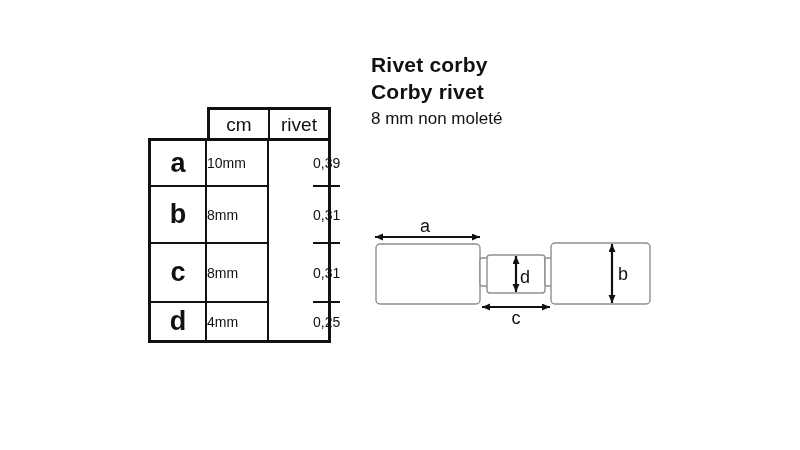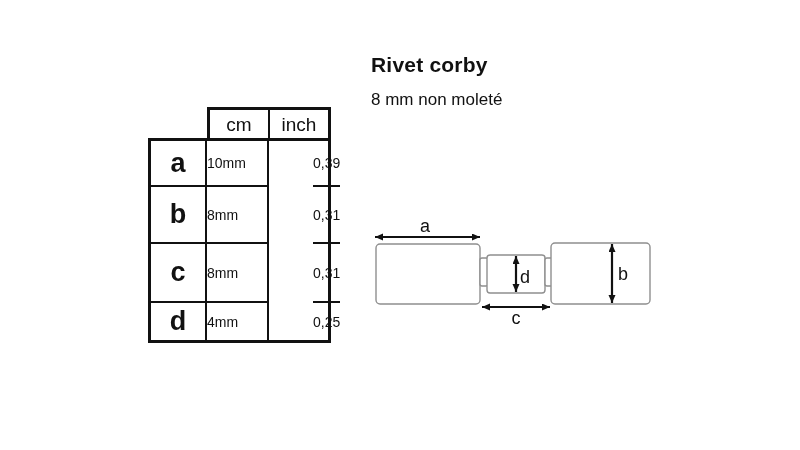--- a/index.html
+++ b/index.html
@@ -41,36 +41,36 @@
   .t-cell{display:flex;align-items:center;justify-content:center;}
   .t-cell.b-r{border-right:2px solid var(--ink);}
   .t-cell.b-b{border-bottom:2px solid var(--ink);}
   .t-cell.lab{font-size:27px;font-weight:600;line-height:1;}
   .t-cell.cmv{justify-content:flex-start;padding-left:0;font-size:14px;}
   .t-cell.inv{font-size:14px;margin-left:44px;}
 
   
   .title-block{position:absolute;left:371px;top:51px;}
   .title-line{font-size:21px;font-weight:700;line-height:27px;letter-spacing:.2px;}
-  .subtitle-line{font-size:17px;font-weight:400;line-height:24px;margin-top:10px;}
+  .subtitle-line{font-size:17px;font-weight:400;line-height:24px;margin-top:2px;}
 
   
   .drawing{position:absolute;left:368px;top:218px;width:290px;height:122px;}
   .outline-rect{fill:#ffffff;stroke:var(--outline);stroke-width:1.4;}
   .dim-line{stroke:var(--ink);stroke-width:2.2;}
   .dim-text{fill:var(--ink);font-family:"Liberation Sans",sans-serif;font-size:18px;}
   .arrow-head{fill:var(--ink);}
 </style>
 </head>
 <body>
 
 <div class="spec-table">
   <div class="t-header">
     <div class="h-cell">cm</div>
-    <div class="h-cell">inch</div>
+    <div class="h-cell">rivet</div>
   </div>
   <div class="t-body">
 
     <div class="t-cell lab b-r b-b">a</div>
     <div class="t-cell cmv b-r b-b">10mm</div>
     <div class="t-cell inv b-b">0,39</div>
 
     <div class="t-cell lab b-r b-b">b</div>
     <div class="t-cell cmv b-r b-b">8mm</div>
     <div class="t-cell inv b-b">0,31</div>
@@ -80,20 +80,21 @@
     <div class="t-cell inv b-b">0,31</div>
 
     <div class="t-cell lab b-r">d</div>
     <div class="t-cell cmv b-r">4mm</div>
     <div class="t-cell inv">0,25</div>
   </div>
 </div>
 
 <div class="title-block">
   <div class="title-line">Rivet corby</div>
+  <div class="title-line">Corby rivet</div>
   <div class="subtitle-line">8 mm non moleté</div>
 </div>
 
 <svg class="drawing" viewBox="0 0 290 122" width="290" height="122" xmlns="http://www.w3.org/2000/svg">
   <defs>
     <marker id="ah" markerUnits="userSpaceOnUse" markerWidth="9" markerHeight="8" refX="8" refY="3.5" orient="auto-start-reverse">
       <path class="arrow-head" d="M0,0 L8,3.5 L0,7 Z"></path>
     </marker>
   </defs>
 

